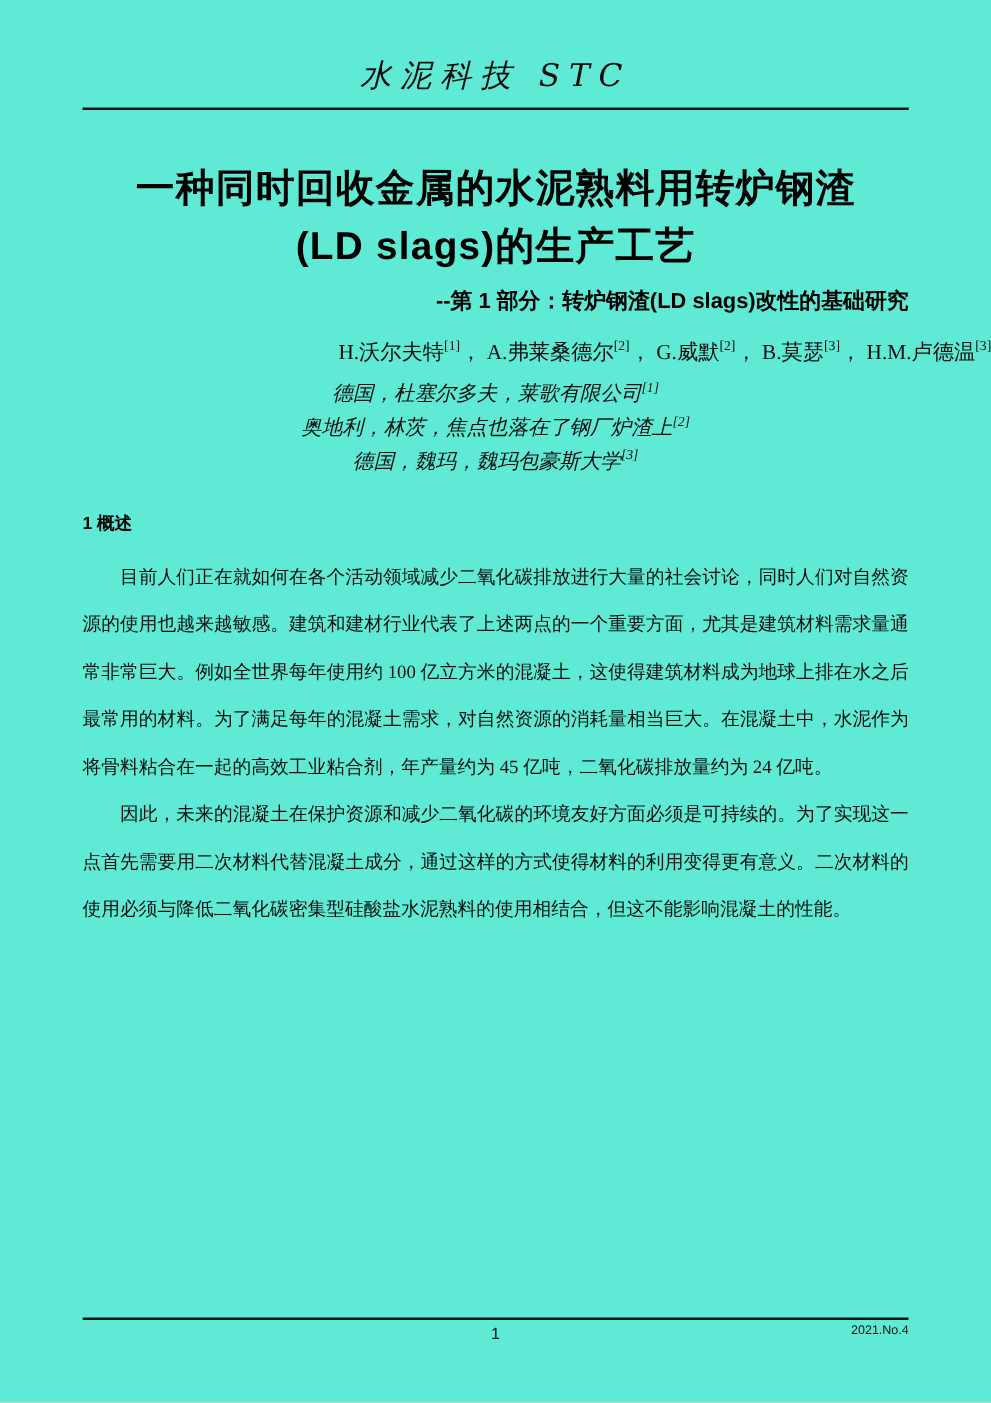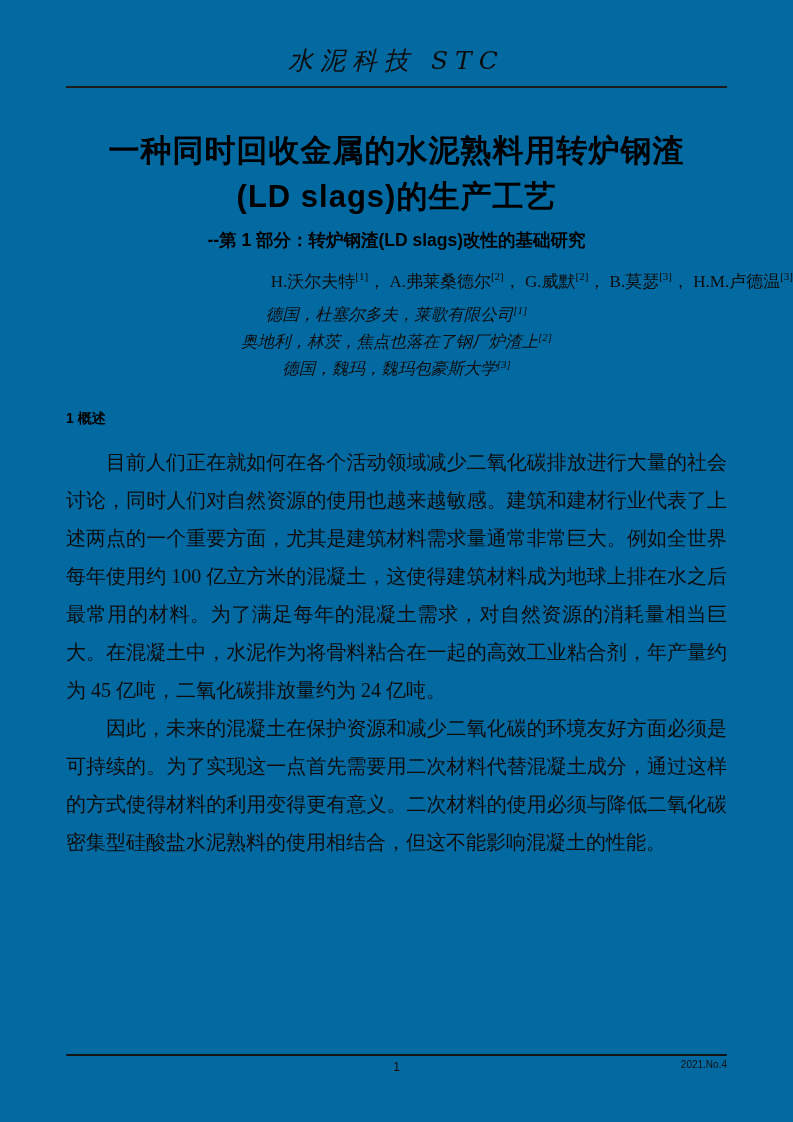--- a/index.html
+++ b/index.html
@@ -1,21 +1,21 @@
 <!DOCTYPE html>
 <html><head>
 <meta charset="utf-8">
 <style>
   html, body { margin: 0; padding: 0; background: #e9e9e9; }
   .page {
     position: relative;
     width: 793px;
     height: 1122px;
     margin: 0 auto;
-    background: #0369a1;
+    background: #5eead4;
     outline: 1px solid #c4c4c4;
     overflow: hidden;
     color: #111111;
     font-family: "Liberation Serif", serif;
   }
   .abs { position: absolute; }
 
   .journal-header {
     top: 44px; left: 0; width: 100%;
     text-align: center;
@@ -37,21 +37,21 @@
     font-weight: bold;
     font-size: 31px;
     color: #000;
     letter-spacing: 1px;
   }
   .title-line1 { top: 130px; }
   .title-line2 { top: 176px; }
 
   .doc-subtitle {
     top: 228px; left: 66px; width: 661px;
-    text-align: center;
+    text-align: right;
     font-family: "Liberation Sans", sans-serif;
     font-weight: bold;
     font-size: 17.5px;
     color: #000;
   }
 
   .authors-line {
     top: 270px; left: 0; width: 100%;
     text-align: right;
     font-size: 17px;
@@ -75,21 +75,21 @@
   .section-heading {
     top: 410px; left: 66px; width: 661px;
     font-family: "Liberation Sans", sans-serif;
     font-weight: bold;
     font-size: 14px;
     color: #000;
   }
 
   .body-text {
     top: 443px; left: 66px; width: 661px;
-    font-size: 20px;
+    font-size: 15px;
     line-height: 38px;
     text-align: justify;
     color: #0d0d0d;
   }
   .body-text p {
     margin: 0;
     text-indent: 2em;
   }
 
   .footer-rule {

